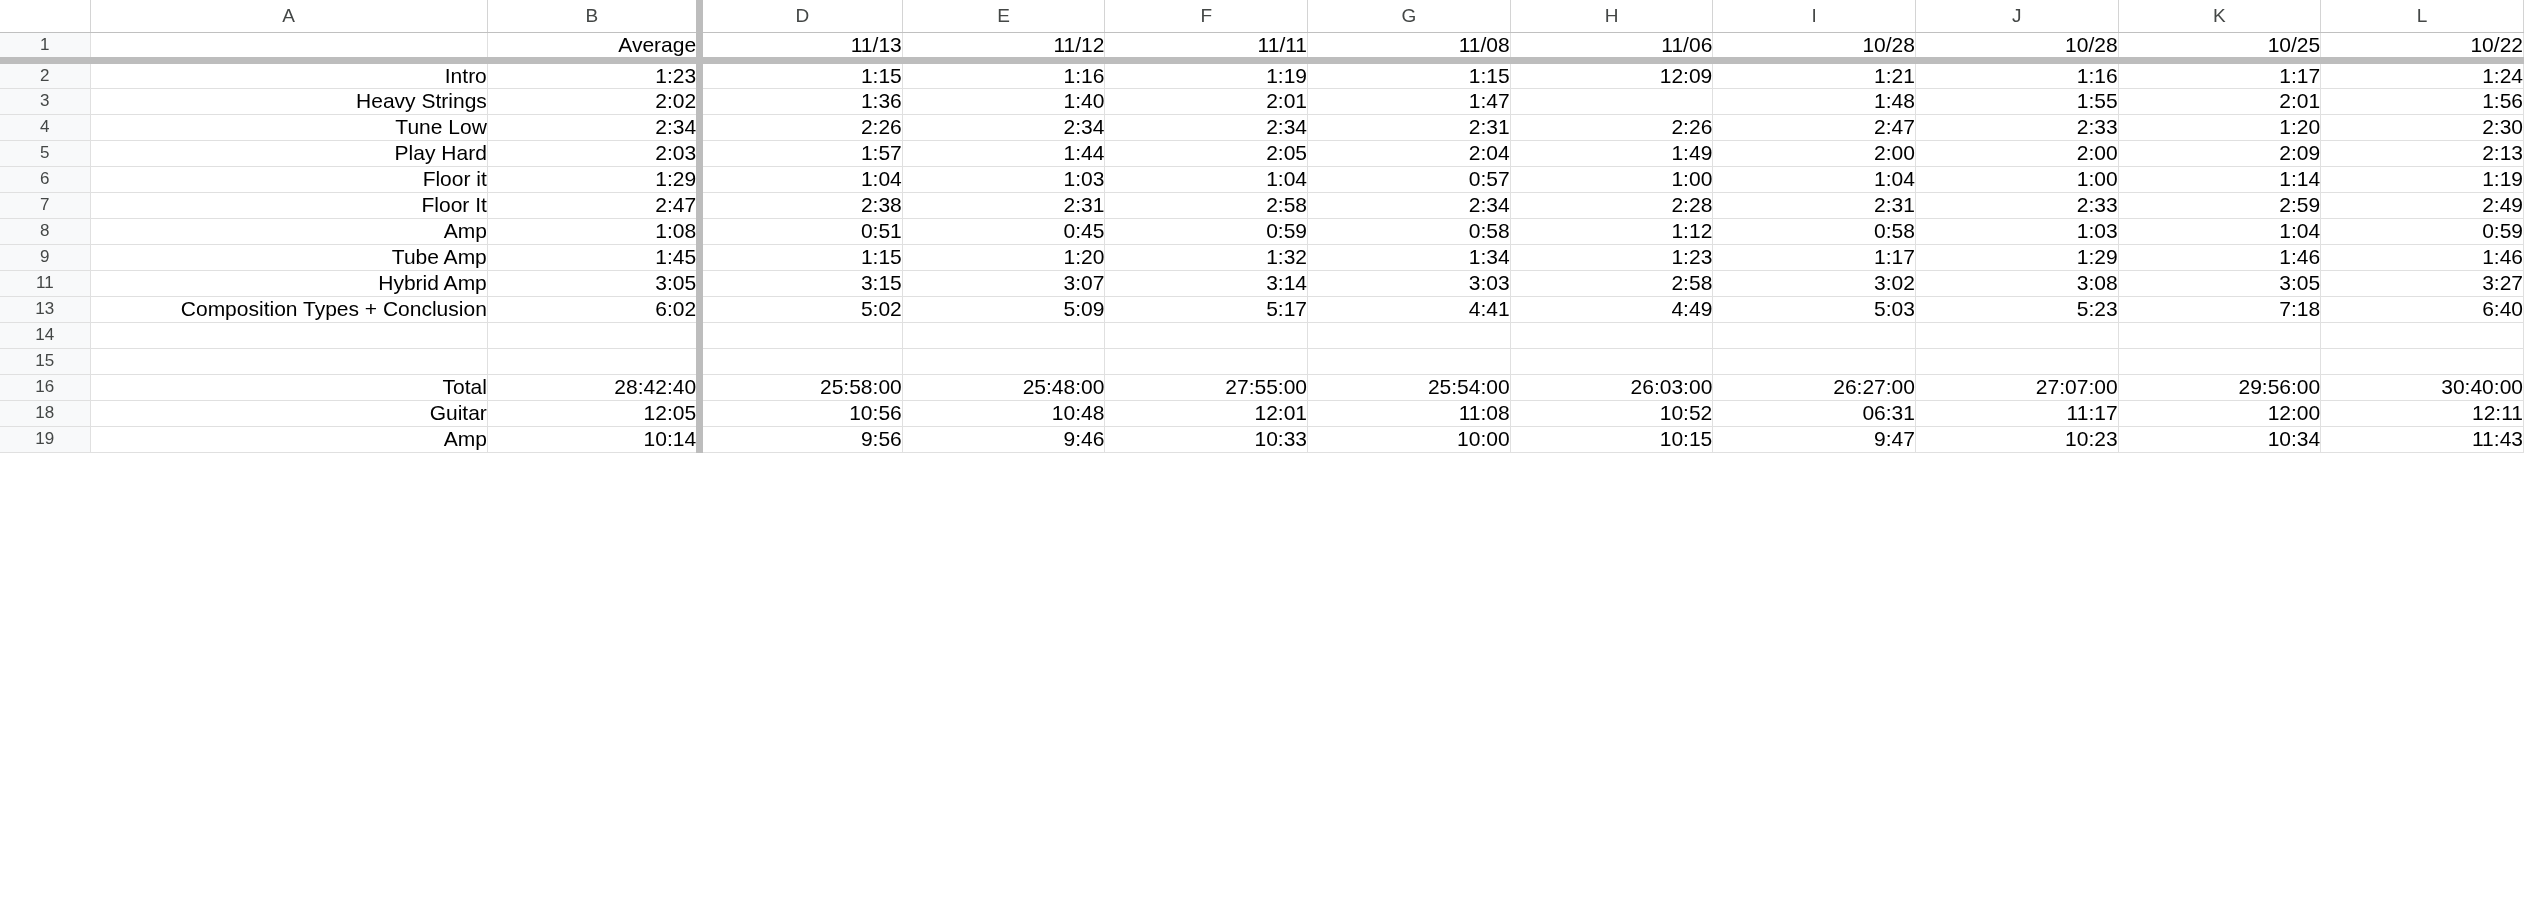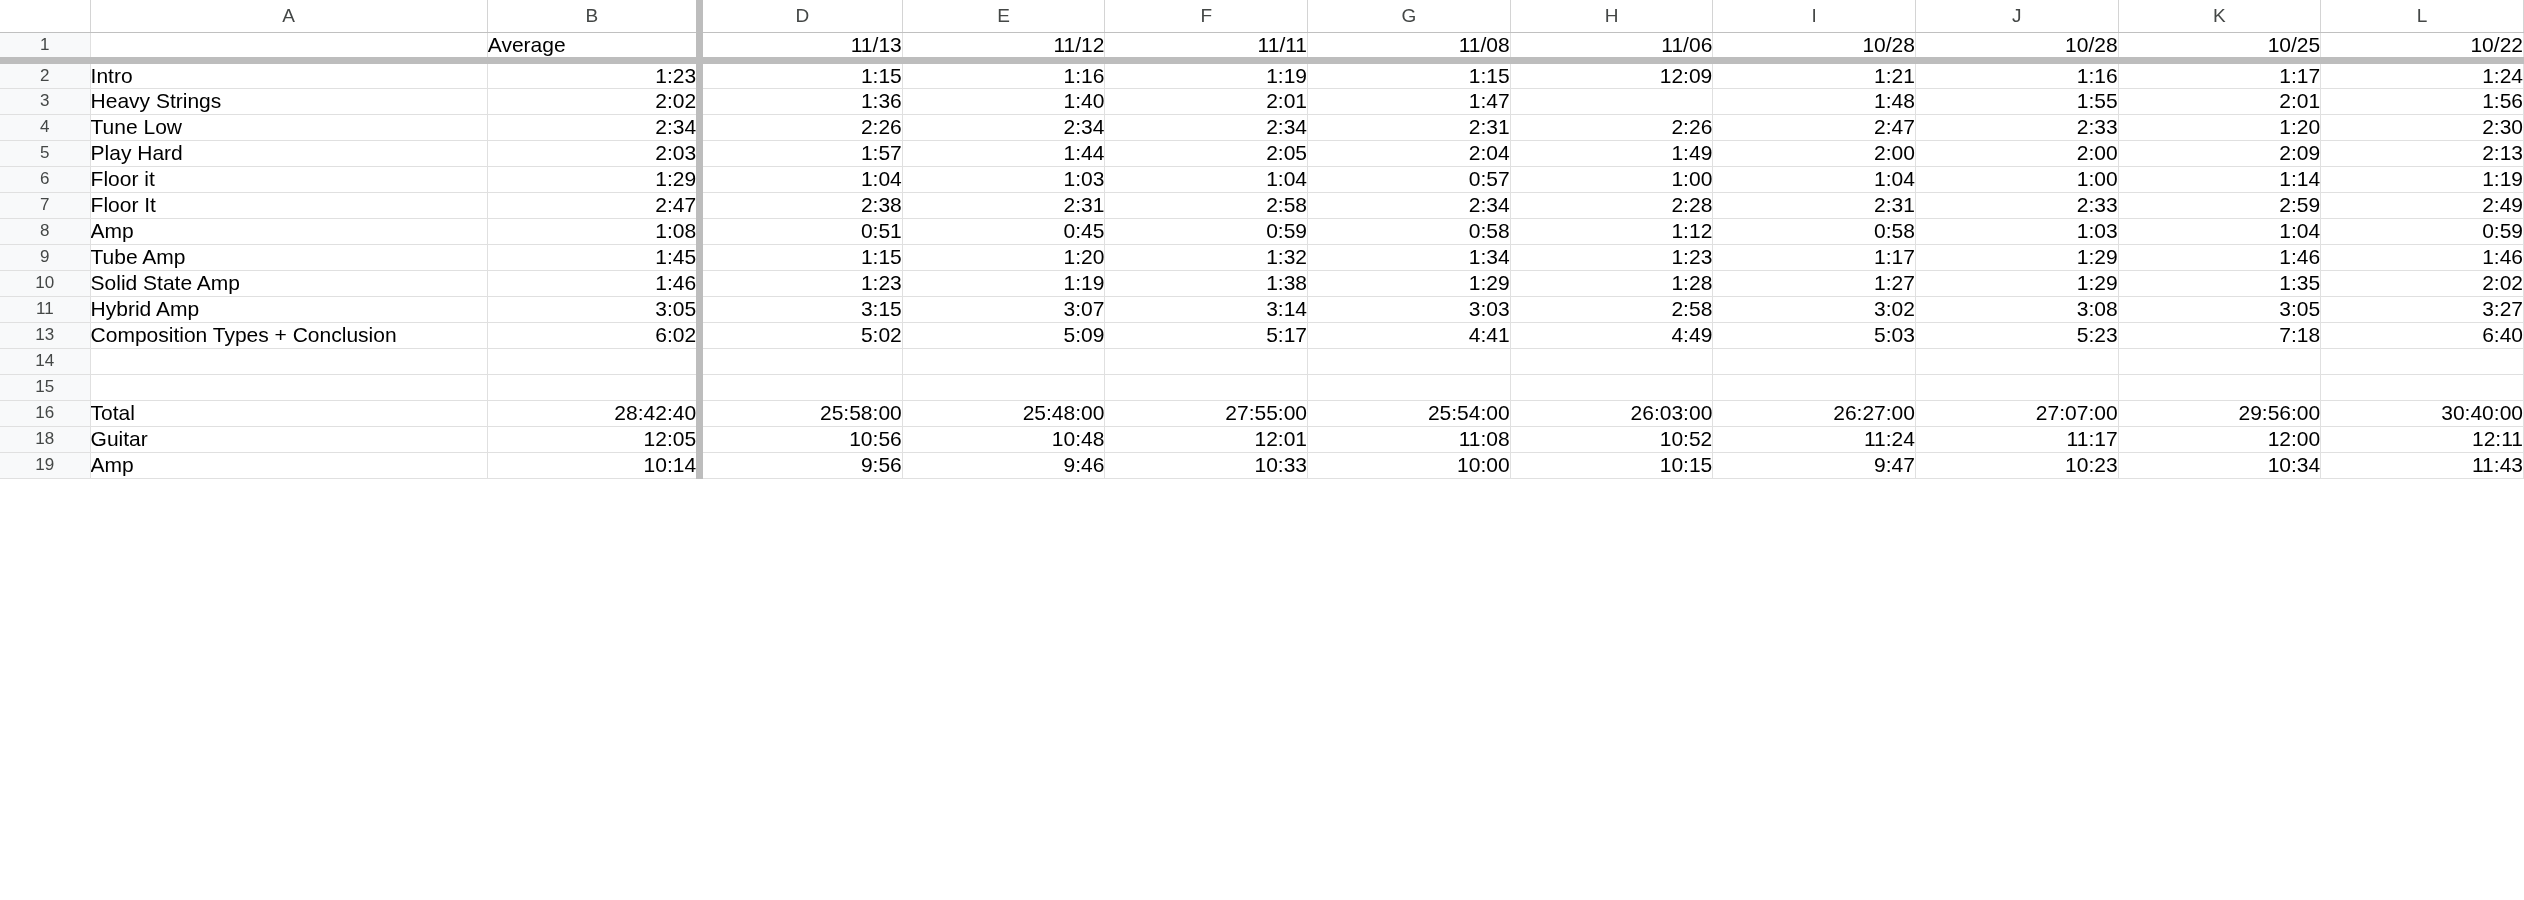--- a/index.html
+++ b/index.html
@@ -68,21 +68,21 @@
   }
 
   
   td.cell {
     height: 26px;
     font-size: 21px;
     color: #000000;
     vertical-align: middle;
     background: #ffffff;
   }
-  td.text  { text-align: left;  padding-left: 9px; }
+  td.text  { text-align: right;  padding-left: 9px; }
   td.num   { text-align: right; padding-right: 9px; }
 
   
   .freeze-right { border-right: 7px solid #bdbdbd !important; }
   th.freeze-right { border-right: 7px solid #bdbdbd !important; }
 
   
   tr.frozen-row td { border-bottom: 7px solid #bdbdbd !important; }
   tr.frozen-row td.rownum { border-bottom: 7px solid #bdbdbd !important; }
 
@@ -248,34 +248,20 @@
           <td class="cell num">1:20</td>
           <td class="cell num">1:32</td>
           <td class="cell num">1:34</td>
           <td class="cell num">1:23</td>
           <td class="cell num">1:17</td>
           <td class="cell num">1:29</td>
           <td class="cell num">1:46</td>
           <td class="cell num">1:46</td>
         </tr>
         <tr>
-          <td class="rownum">10</td>
-          <td class="cell text">Solid State Amp</td>
-          <td class="cell num freeze-right">1:46</td>
-          <td class="cell num">1:23</td>
-          <td class="cell num">1:19</td>
-          <td class="cell num">1:38</td>
-          <td class="cell num">1:29</td>
-          <td class="cell num">1:28</td>
-          <td class="cell num">1:27</td>
-          <td class="cell num">1:29</td>
-          <td class="cell num">1:35</td>
-          <td class="cell num">2:02</td>
-        </tr>
-        <tr>
           <td class="rownum">11</td>
           <td class="cell text">Hybrid Amp</td>
           <td class="cell num freeze-right">3:05</td>
           <td class="cell num">3:15</td>
           <td class="cell num">3:07</td>
           <td class="cell num">3:14</td>
           <td class="cell num">3:03</td>
           <td class="cell num">2:58</td>
           <td class="cell num">3:02</td>
           <td class="cell num">3:08</td>
@@ -340,21 +326,21 @@
         </tr>
         <tr>
           <td class="rownum">18</td>
           <td class="cell text">Guitar</td>
           <td class="cell num freeze-right">12:05</td>
           <td class="cell num">10:56</td>
           <td class="cell num">10:48</td>
           <td class="cell num">12:01</td>
           <td class="cell num">11:08</td>
           <td class="cell num">10:52</td>
-          <td class="cell num">11:24</td>
+          <td class="cell num">06:31</td>
           <td class="cell num">11:17</td>
           <td class="cell num">12:00</td>
           <td class="cell num">12:11</td>
         </tr>
         <tr>
           <td class="rownum">19</td>
           <td class="cell text">Amp</td>
           <td class="cell num freeze-right">10:14</td>
           <td class="cell num">9:56</td>
           <td class="cell num">9:46</td>

